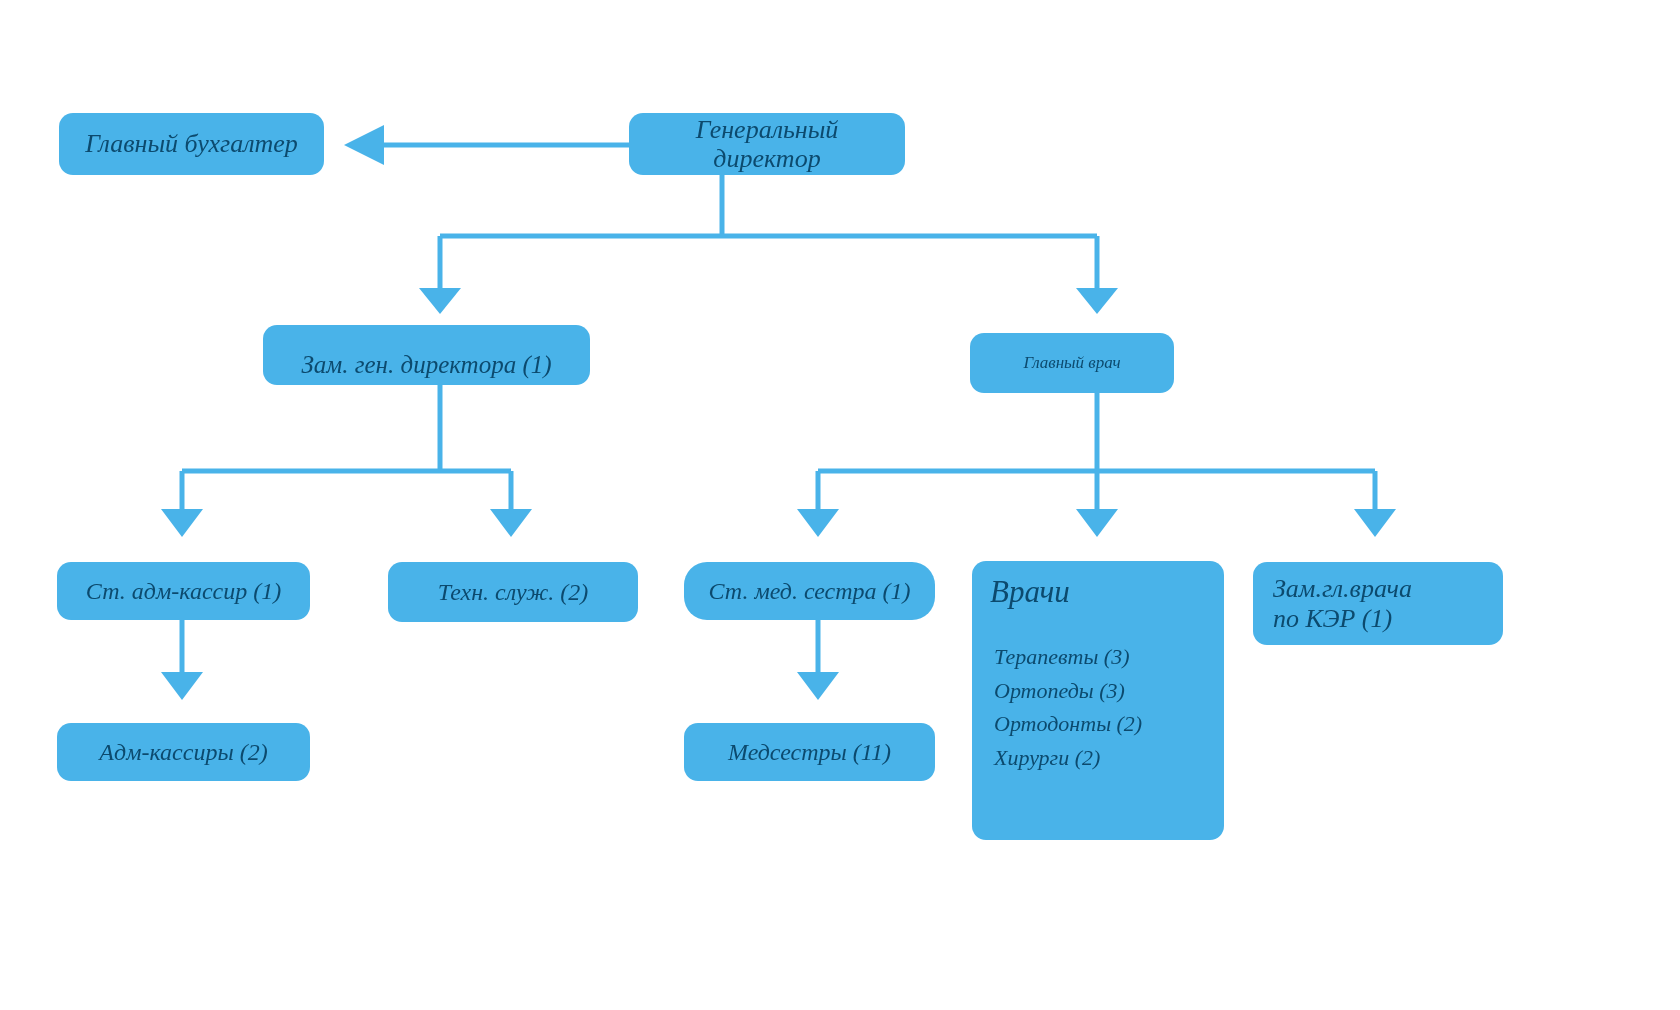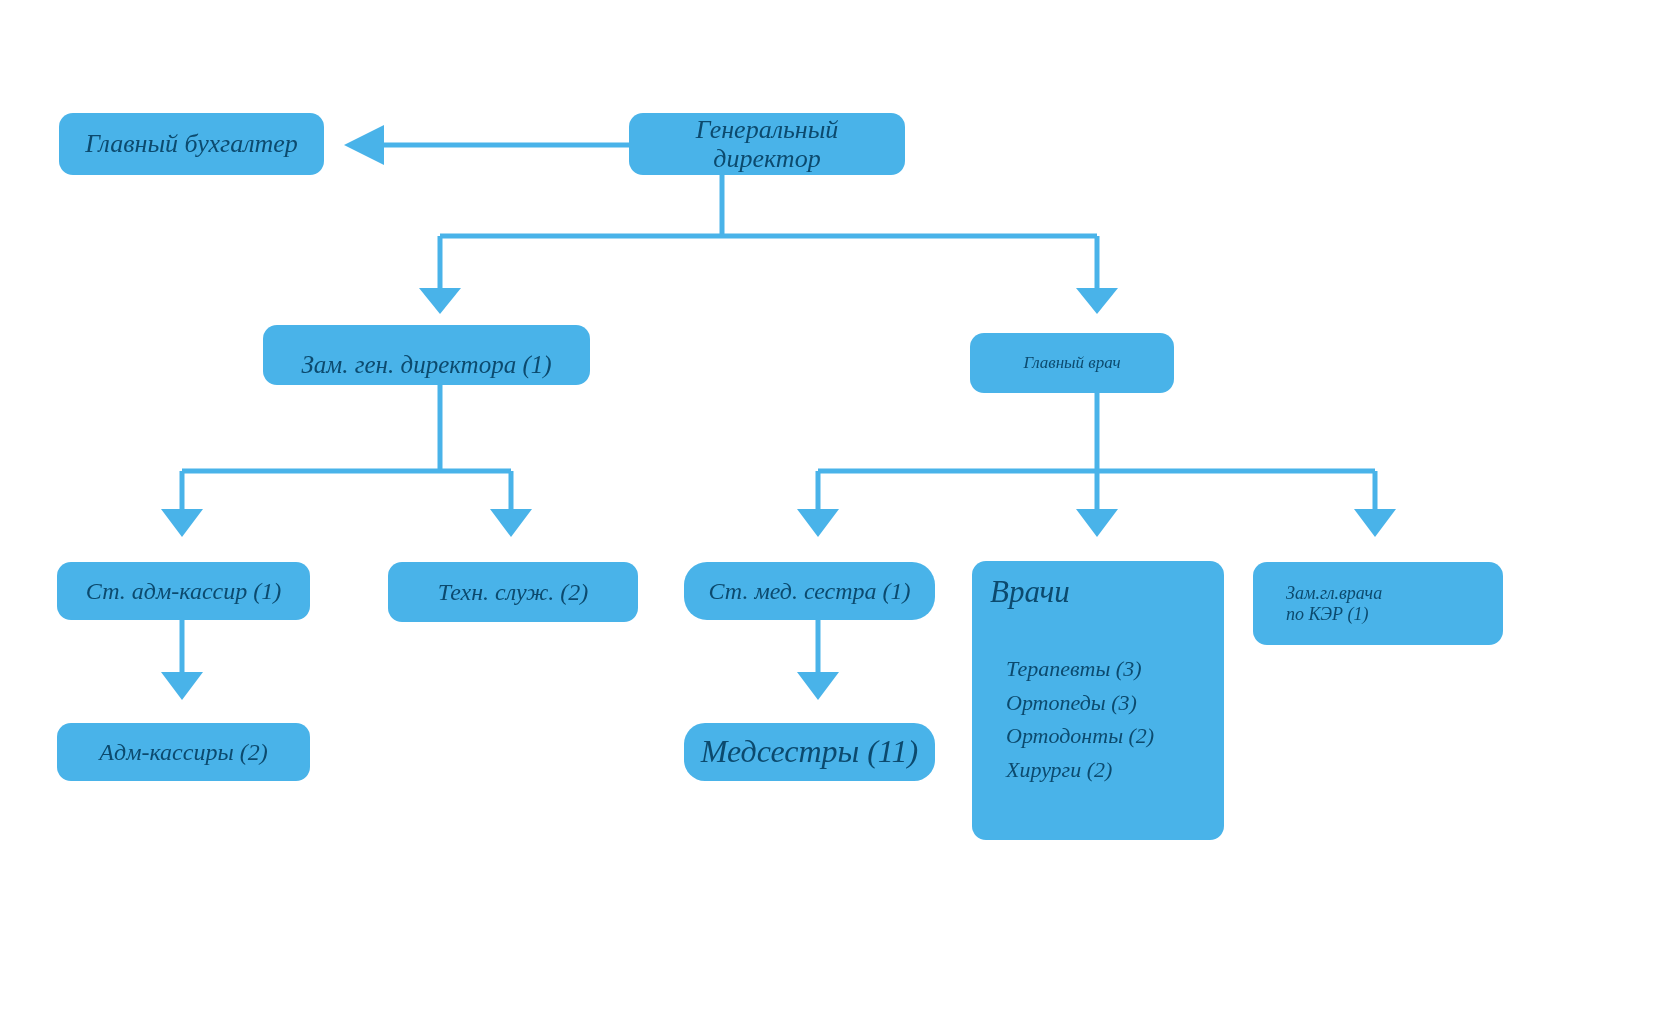--- a/index.html
+++ b/index.html
@@ -76,60 +76,59 @@
     left: 388px; top: 562px; width: 250px; height: 60px;
     font-size: 24px;
   }
   #node-senior-nurse {
     left: 684px; top: 562px; width: 251px; height: 58px;
     font-size: 24px;
     border-radius: 23px;
   }
   #node-deputy-kep {
     left: 1253px; top: 562px; width: 250px; height: 83px;
-    font-size: 18px;
-    padding-left: 33px;
+    font-size: 26px;
+    padding-left: 20px;
   }
   
   #node-doctors {
     left: 972px; top: 561px; width: 252px; height: 279px;
     flex-direction: column;
     align-items: flex-start;
     justify-content: flex-start;
     padding: 14px 0 14px 18px;
     text-align: left;
     gap: 12px;
   }
   #doctors-title {
     font-size: 31px;
     margin-bottom: 14px;
   }
   .doctors-list {
     list-style: none;
-    margin: 16px;
+    margin: 4px;
     padding: 0;
     width: 100%;
   }
   .doctors-list li {
     font-size: 22px;
     line-height: 1.54;
     white-space: pre-line;
   }
   .doctors-list li.tight {
     line-height: 1.08;
   }
   
   #node-admin-cashiers {
     left: 57px; top: 723px; width: 253px; height: 58px;
     font-size: 24px;
   }
   #node-nurses {
     left: 684px; top: 723px; width: 251px; height: 58px;
-    font-size: 32px;
-    border-radius: 21px;
+    font-size: 24px;
   }
 </style>
 </head>
 <body>
 
 <div id="canvas">
 
   <svg id="wires" viewBox="0 0 1680 1010" xmlns="http://www.w3.org/2000/svg">
     <g fill="none" stroke="#49b3e9" stroke-width="5">
 

